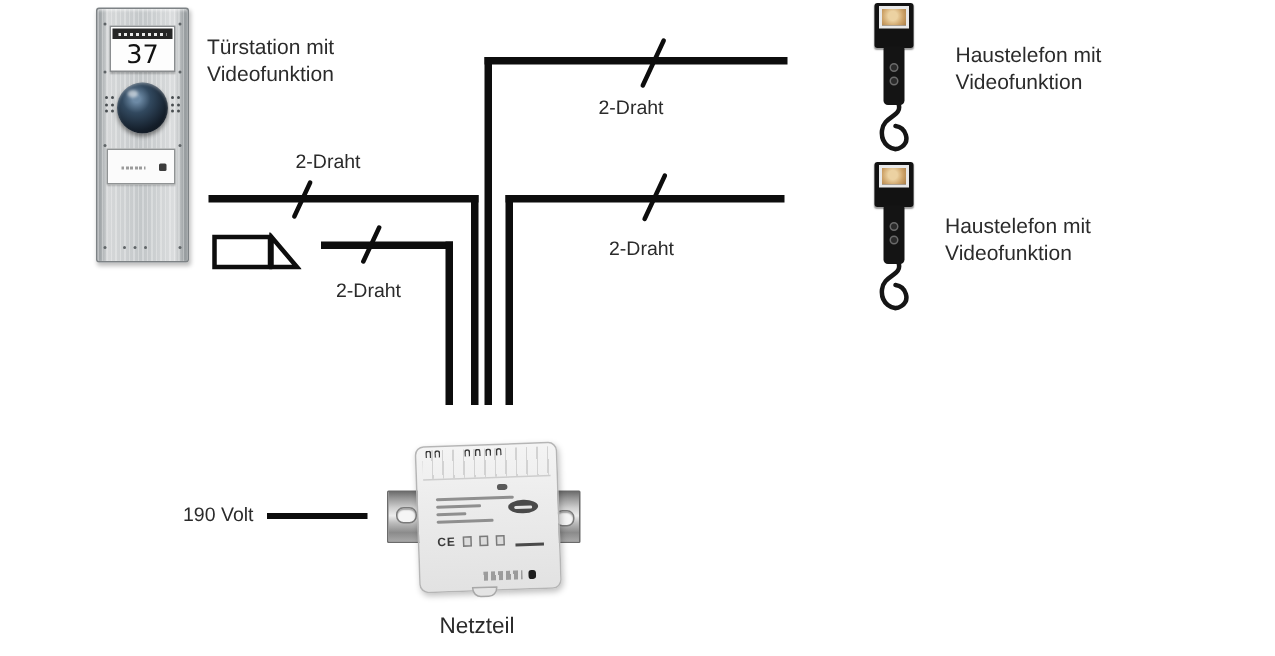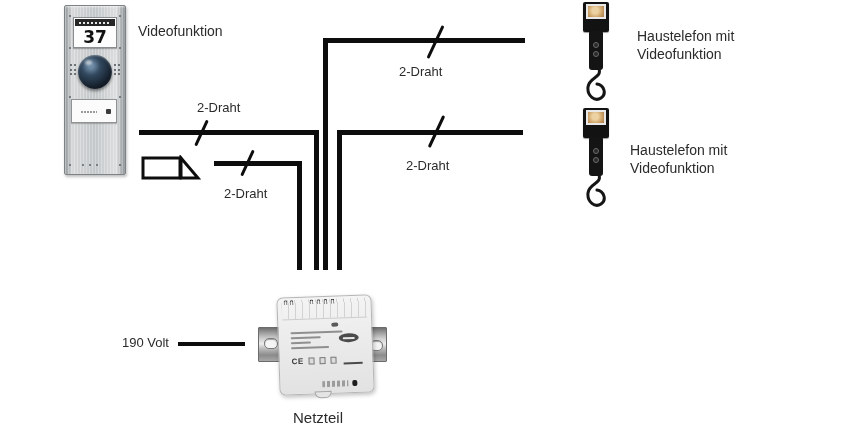--- a/index.html
+++ b/index.html
@@ -38,21 +38,21 @@
     position:absolute; left:1px; top:1px; right:1px; height:7px; background:#262626;
     display:flex; align-items:center; justify-content:center;
   }
   .sign-band-text {
     width:80%; height:2px;
     background:repeating-linear-gradient(90deg,#e8e8e8 0 2px, rgba(0,0,0,0) 2px 4px);
   }
   .house-number {
     position:absolute; left:0; right:0; top:8px; bottom:0;
     display:flex; align-items:center; justify-content:center;
-    font-family:"DejaVu Sans", sans-serif; font-weight:bold; font-size:17px; color:#111;
+    font-family:"DejaVu Sans", sans-serif; font-weight:normal; font-size:17px; color:#111;
   }
   .dome {
     position:absolute; left:13px; top:49px; width:34px; height:34px; border-radius:50%;
     background:radial-gradient(circle at 38% 32%, #6d8aa5 0 8%, #32495f 30%, #141e2a 68%, #05090e 100%);
     box-shadow:0 2px 3px rgba(0,0,0,.45), inset 0 1px 2px rgba(255,255,255,.35);
   }
   .dome::after {
     content:""; position:absolute; left:7px; top:5px; width:7px; height:5px; border-radius:50%;
     background:rgba(255,255,255,.55); filter:blur(1px);
   }
@@ -183,20 +183,21 @@
       <div class="plate-btn"></div>
     </div>
     <div class="panel-bottom-dots">
         <i></i>
         <i></i>
         <i></i>
       </div>
   </div>
 
   <div class="lbl" style="left:138px;top:22px">
+    <div>Türstation mit</div>
     <div>Videofunktion</div>
   </div>
 
   <svg class="junction-symbol" width="60" height="27" viewBox="0 0 60 27">
     <rect x="2" y="3" width="37" height="20" fill="none" stroke="#0d0d0d" stroke-width="3"></rect>
     <path d="M40 3 L57 23 L40 23 Z" fill="#ffffff" stroke="#0d0d0d" stroke-width="3" stroke-linejoin="miter"></path>
   </svg>
 
   <div class="wire" style="left:139px;top:130px;width:180px;height:5px"></div>
   <div class="wire" style="left:314px;top:130px;width:5px;height:140px"></div>

